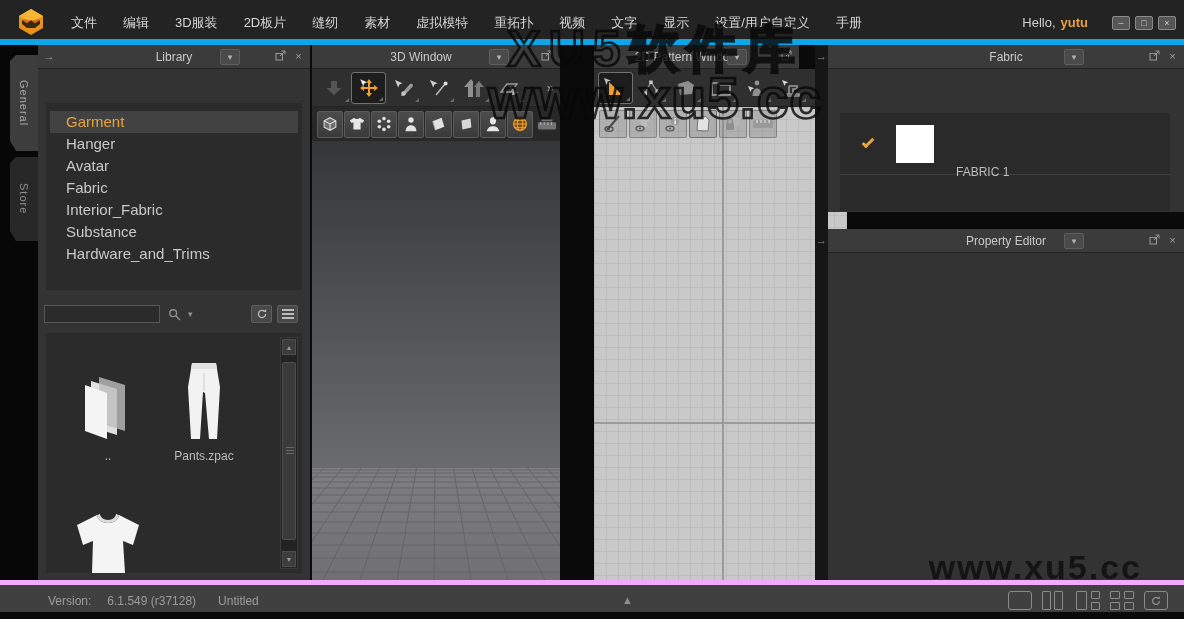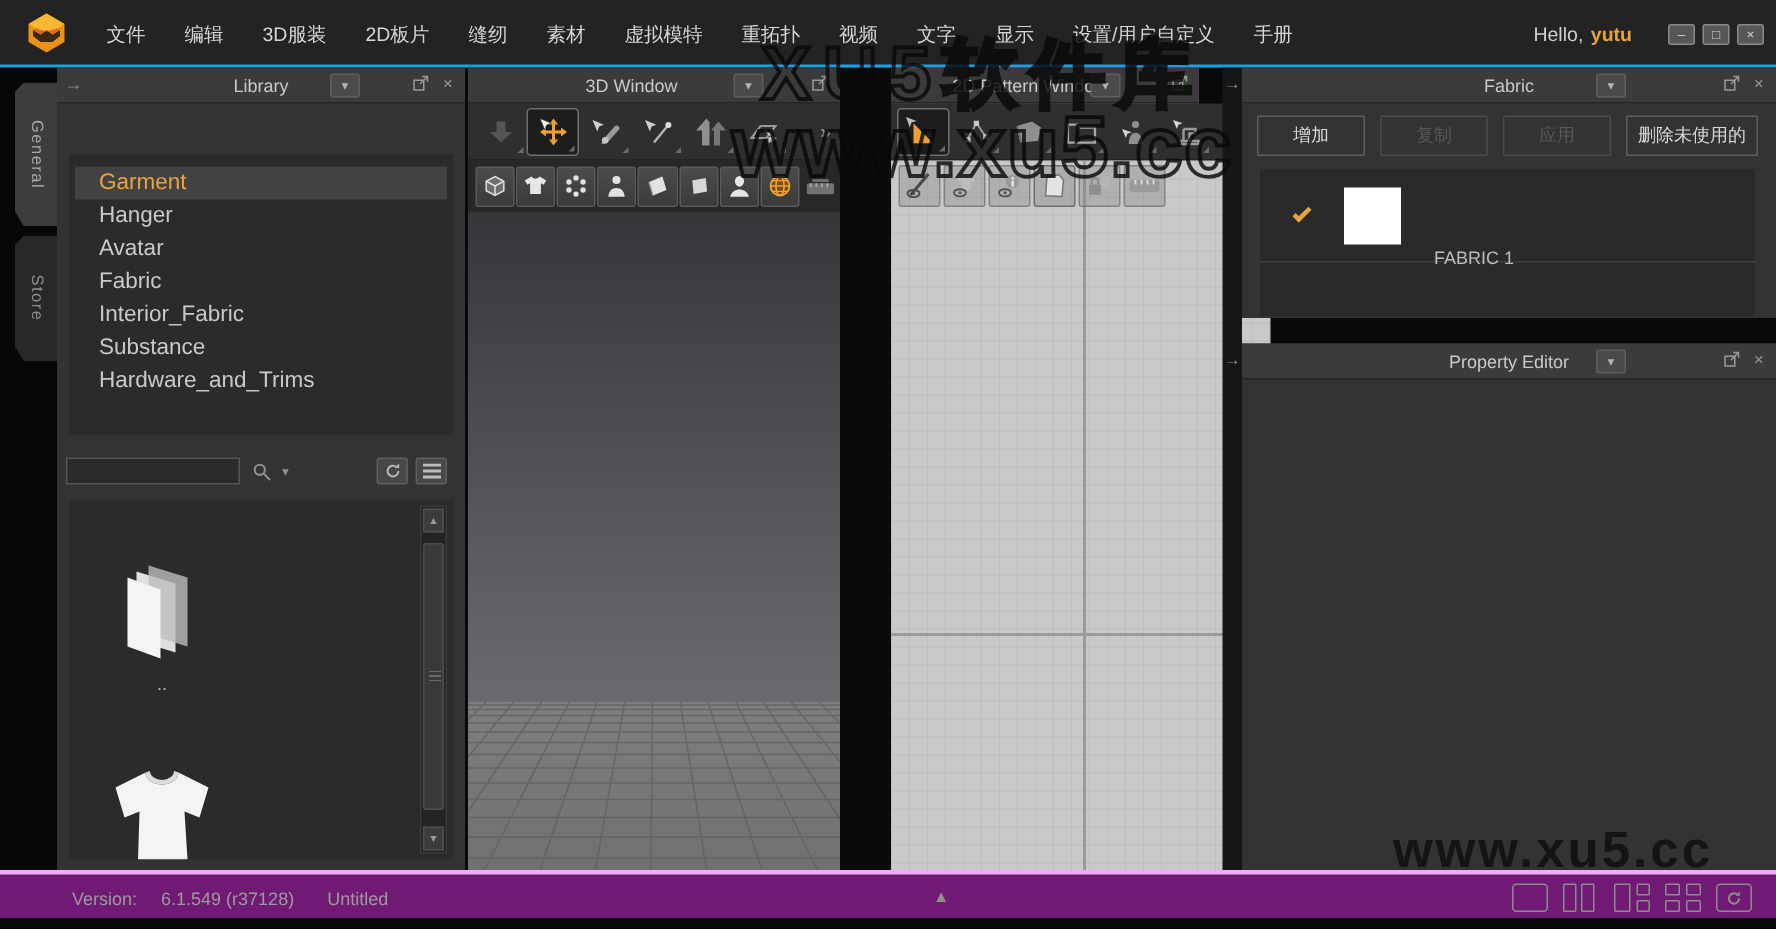--- a/index.html
+++ b/index.html
@@ -2,21 +2,21 @@
 <html><head>
 <meta charset="utf-8">
 <style>
   html,body{margin:0;padding:0;background:#000;}
   *{box-sizing:border-box;}
   .app{position:relative;width:1184px;height:619px;background:#0a0a0a;overflow:hidden;
        font-family:"Liberation Sans",sans-serif;-webkit-font-smoothing:antialiased;}
   .abs{position:absolute;}
 
   
-  .titlebar{left:0;top:0;width:1184px;height:45px;background:#232323;border-bottom:2px solid #0ea5e9;padding-left:44px;}
+  .titlebar{left:0;top:0;width:1184px;height:45px;background:#232323;border-bottom:6px solid #0ea5e9;padding-left:44px;}
   .logo{left:16px;top:7px;width:30px;height:30px;}
   .menubar{left:58px;top:0;height:45px;display:flex;align-items:center;}
   .mi{padding:0 13px;font-size:13px;color:#d6d6d6;cursor:default;white-space:nowrap;}
   .greet{right:96px;top:0;height:45px;display:flex;align-items:center;font-size:13px;color:#cfcfcf;gap:5px;}
   .greet .user{color:#e8a33d;font-weight:bold;}
   .winbtns{right:8px;top:16px;display:flex;gap:5px;}
   .wbtn{width:18px;height:14px;background:#565656;border:1px solid #8a8a8a;border-radius:2px;
         color:#d0d0d0;font-size:9px;line-height:12px;text-align:center;}
 
   
@@ -95,21 +95,21 @@
   .fbtn.w{width:72px;} .fbtn.grow{flex:1;}
   .fbtn.disabled{color:#585858;border-color:#4a4a4a;}
   .fablist{position:absolute;left:12px;right:14px;top:68px;height:98px;background:#2a2a2a;}
   .fabrow{position:relative;height:62px;border-bottom:1px solid #3e3e3e;}
   .checkmark{position:absolute;left:22px;top:26px;width:12px;height:6px;border-left:3px solid #e8a33d;border-bottom:3px solid #e8a33d;transform:rotate(-45deg);}
   .swatch{position:absolute;left:56px;top:12px;width:38px;height:38px;background:#fff;}
   .fabname{position:absolute;left:116px;top:24px;font-size:12px;color:#bdbdbd;margin-top:28px;}
   .propeditor{left:828px;top:229px;width:356px;height:351px;}
 
   
-  .statusbar{left:0;top:580px;width:1184px;height:32px;background:#701a75;border-top:3px solid #f0abfc;}
+  .statusbar{left:0;top:580px;width:1184px;height:32px;background:#404040;border-top:5px solid #f0abfc;}
   .stext{position:absolute;left:48px;top:0;height:32px;display:flex;align-items:center;font-size:12px;color:#9c9c9c;gap:0;}
   .stri{position:absolute;left:622px;top:9px;color:#8f8f8f;font-size:11px;}
   .layoutbtns{position:absolute;right:16px;top:6px;display:flex;gap:10px;align-items:center;}
   .lb{width:24px;height:19px;border:1px solid #8b8b8b;border-radius:3px;position:relative;}
   .lb .cell{position:absolute;background:transparent;border:1px solid #8b8b8b;border-radius:1px;}
 
   
   .wm-top{left:430px;top:24px;width:450px;text-align:center;z-index:80;pointer-events:none;
           color:transparent;-webkit-text-stroke:2.6px rgba(8,8,8,0.82);font-weight:800;line-height:1.0;}
   .wm-top .l1{font-size:50px;letter-spacing:8px;}
@@ -212,20 +212,30 @@
     <div class="browser">
       <div class="file" style="left:16px;top:26px;">
         <div class="thumb">
           <svg width="62" height="70" viewBox="0 0 62 70">
             <polygon points="14,8 40,16 40,62 14,54" fill="#dfdfdf"></polygon>
             <polygon points="22,4 48,12 48,58 22,50" fill="#bdbdbd" opacity="0.8"></polygon>
             <polygon points="8,12 30,20 30,66 8,58" fill="#f4f4f4"></polygon>
           </svg>
         </div>
         <div class="fname">..</div>
+      </div>
+      <div class="file" style="left:112px;top:26px;">
+        <div class="thumb">
+          <svg width="40" height="82" viewBox="0 0 40 82">
+            <path d="M8 2h24l4 24-3 52h-8l-4-46-2-1-3 47h-9L4 26z" fill="#f2f2f2"></path>
+            <path d="M8 2h24l1 6H7z" fill="#e0e0e0"></path>
+            <path d="M20 12v18" stroke="#d8d8d8" stroke-width="1.5" fill="none"></path>
+          </svg>
+        </div>
+        <div class="fname">Pants.zpac</div>
       </div>
       <div class="file" style="left:16px;top:160px;">
         <div class="thumb">
           <svg width="78" height="66" viewBox="0 0 78 66">
             <path d="M28 4 L8 14 L14 34 L24 30 L23 62 L56 62 L54 30 L64 34 L70 14 L50 4 a11 8 0 0 1 -22 0 z" fill="#f4f4f4"></path>
             <path d="M28 4 a11 8 0 0 0 22 0 l-3 -1 a8 6 0 0 1 -16 0 z" fill="#dcdcdc"></path>
           </svg>
         </div>
         <div class="fname"></div>
       </div>
@@ -524,26 +534,20 @@
       <span class="ttl">Fabric</span>
       <div class="ddbtn" style="right:100px;">▾</div>
       <div class="flaticon" style="right:22px;">
         <svg width="11" height="11" viewBox="0 0 11 11">
             <rect x="1" y="3.5" width="6.5" height="6.5" fill="none" stroke="#9a9a9a"></rect>
             <path d="M5 6l4.5-4.5M6.5 1H10v3.5" stroke="#9a9a9a" fill="none"></path>
           </svg>
       </div>
       <div class="flaticon" style="right:5px;">×</div>
     </div>
-    <div class="fbtnrow">
-      <div class="fbtn w">增加</div>
-      <div class="fbtn w disabled">复制</div>
-      <div class="fbtn w disabled">应用</div>
-      <div class="fbtn grow">删除未使用的</div>
-    </div>
     <div class="fablist">
       <div class="fabrow">
         <span class="checkmark"></span>
         <span class="swatch"></span>
         <span class="fabname">FABRIC 1</span>
       </div>
     </div>
   </div>
 
   <div class="abs panel propeditor">

